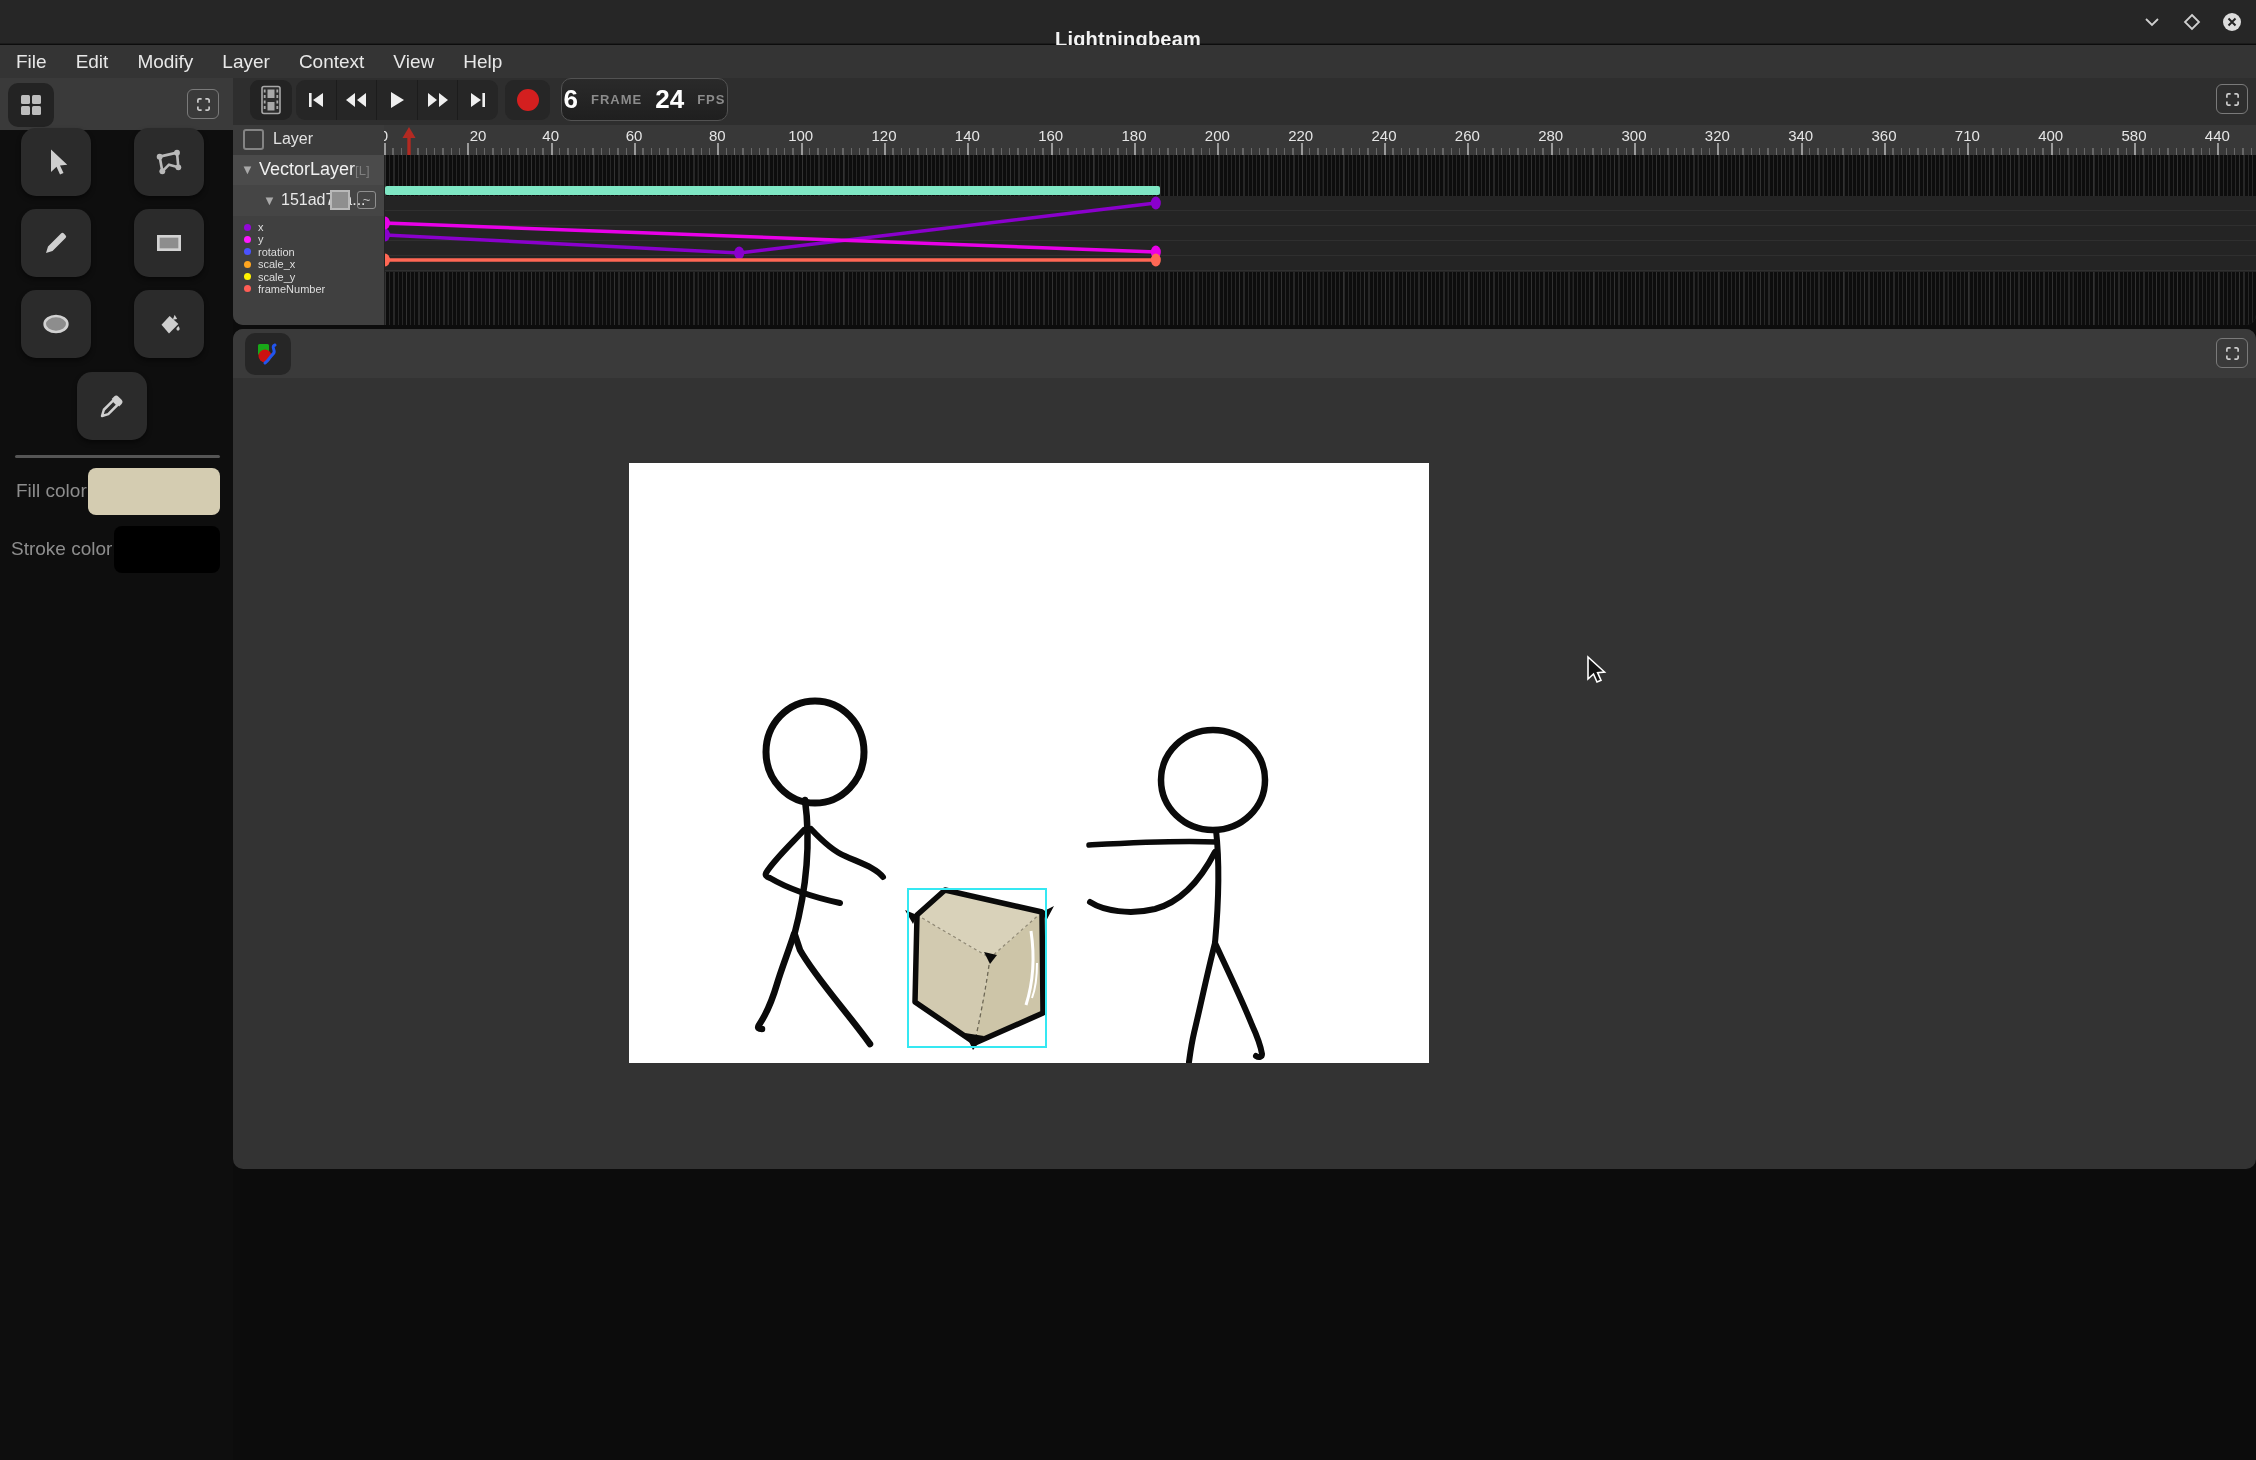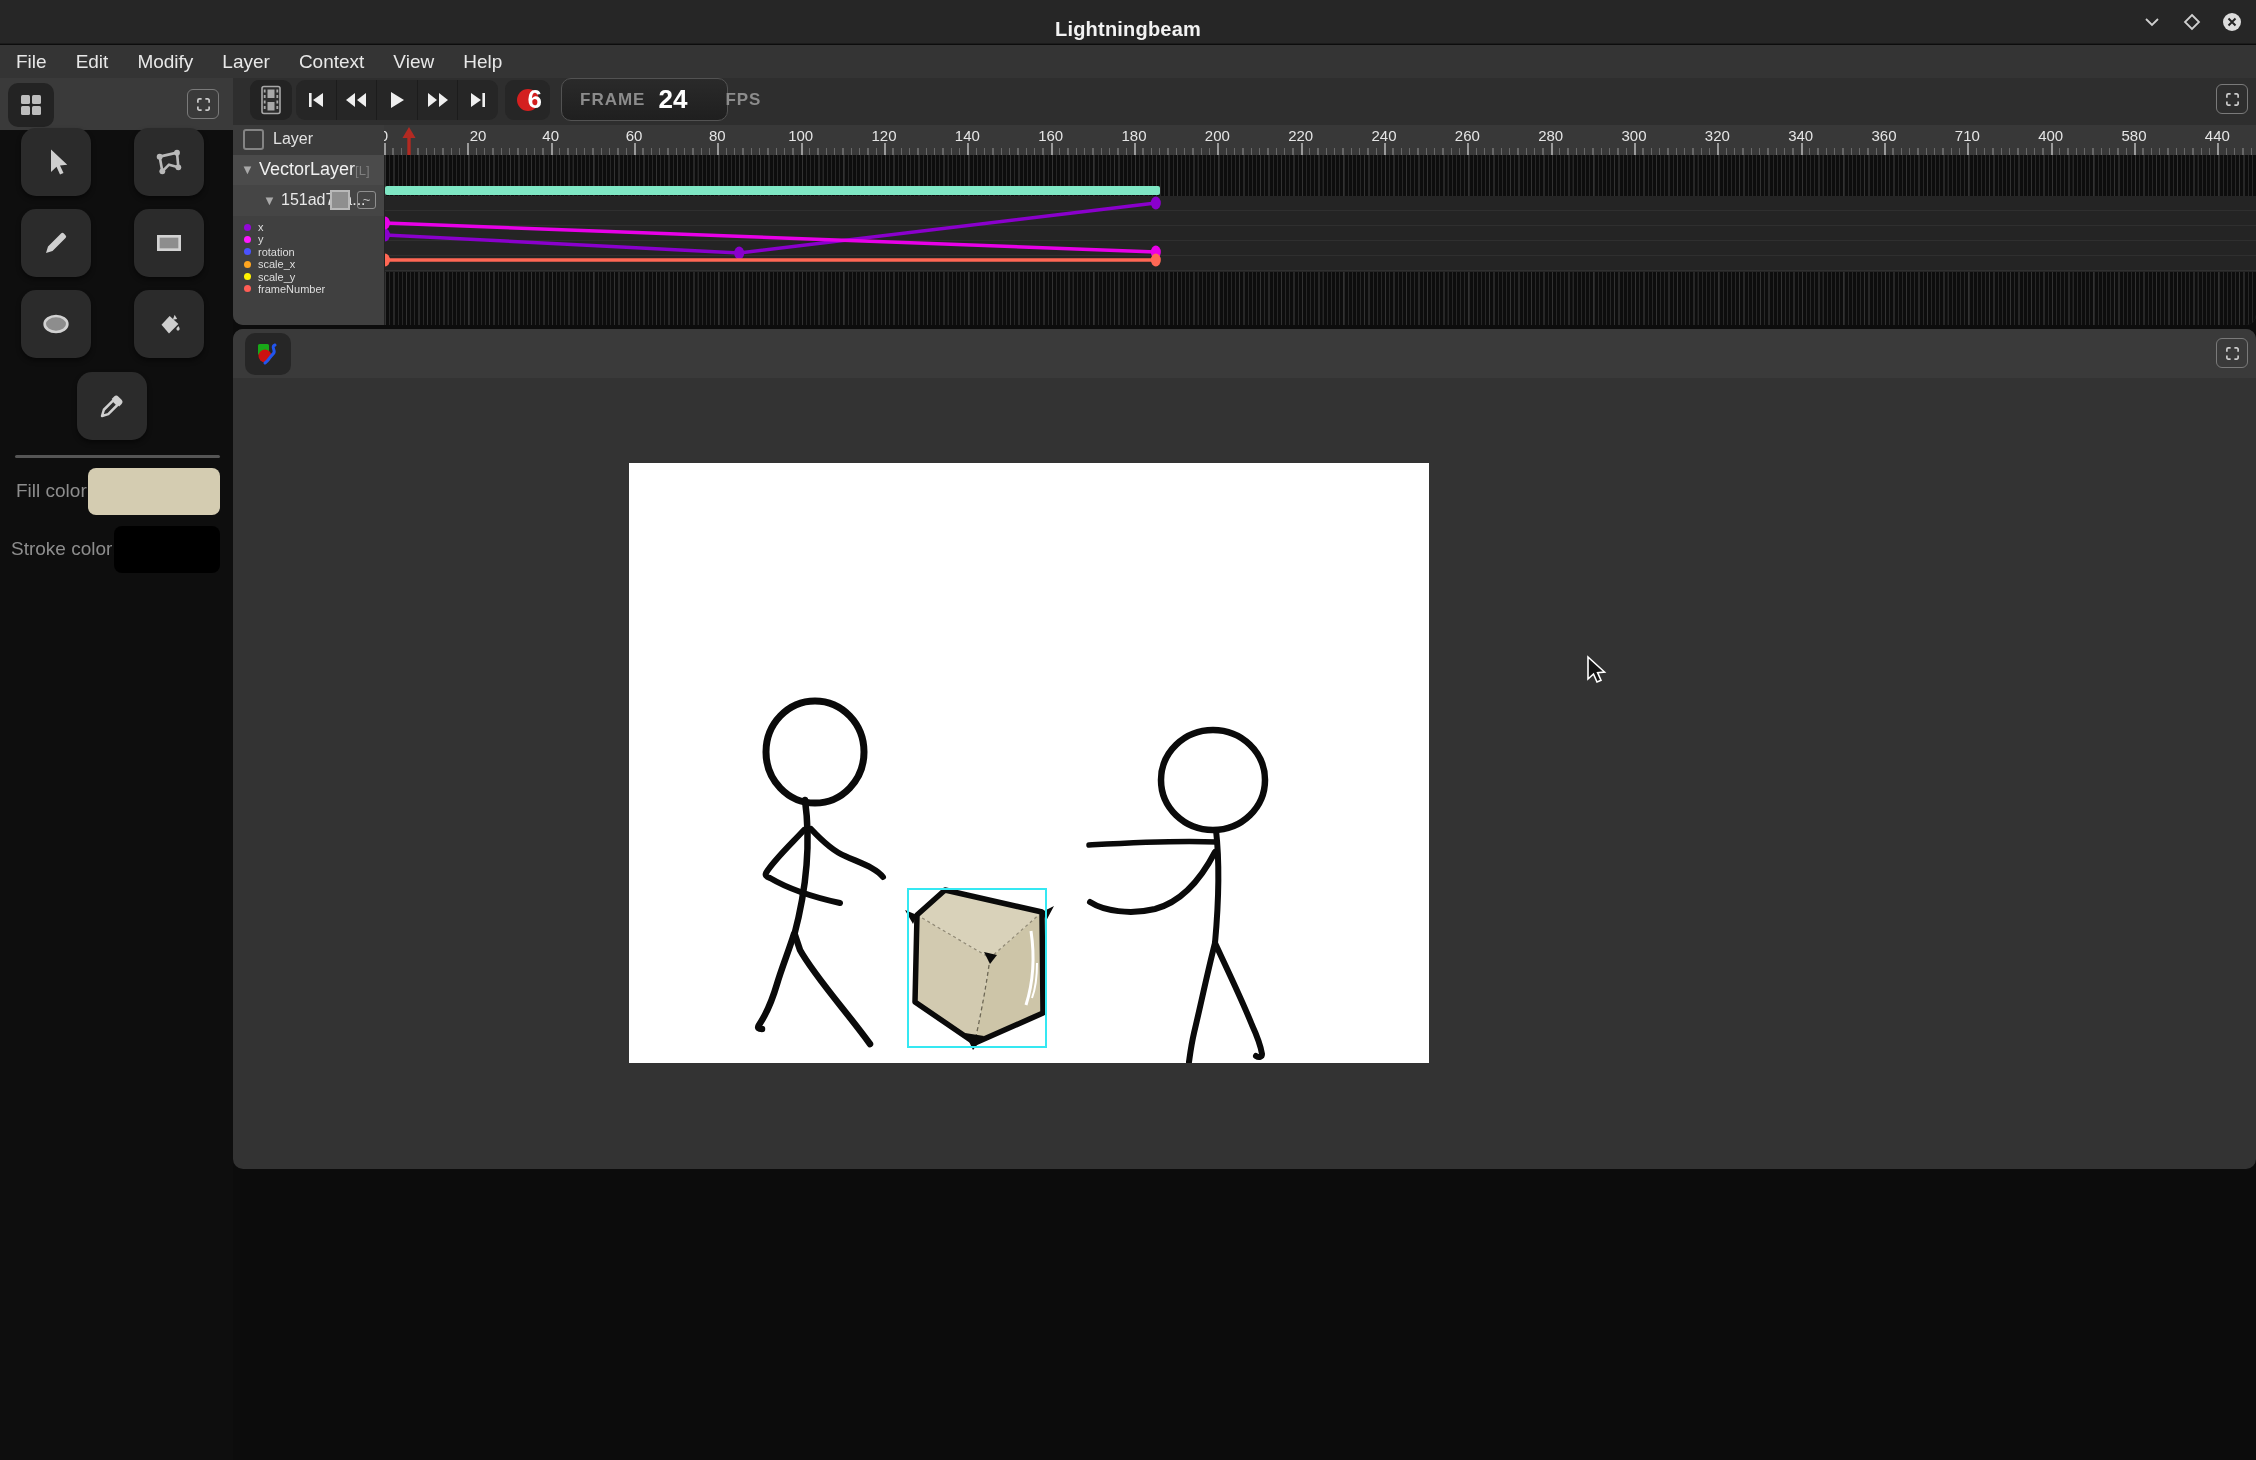--- a/index.html
+++ b/index.html
@@ -2,21 +2,21 @@
 <html><head>
 <meta charset="utf-8">
 <style>
   * { margin:0; padding:0; box-sizing:border-box; }
   html,body { width:2256px; height:1460px; overflow:hidden; background:#0c0c0c;
     font-family:"Liberation Sans","DejaVu Sans",sans-serif; -webkit-font-smoothing:antialiased; }
   #app { position:relative; width:2256px; height:1460px; }
 
   
   #titlebar { position:absolute; left:0; top:0; width:2256px; height:44px; background:#262626; border-bottom:1px solid #1b1b1b; }
-  #title { position:absolute; left:0; right:0; top:18px; text-align:center; color:#f2f2f2; font-size:20px; font-weight:bold; letter-spacing:.2px; }
+  #title { position:absolute; left:0; right:0; top:28px; text-align:center; color:#f2f2f2; font-size:20px; font-weight:bold; letter-spacing:.2px; }
   .win-btn { position:absolute; top:10px; width:24px; height:24px; display:flex; align-items:center; justify-content:center; cursor:default; }
   #win-min { left:2140px; } #win-max { left:2180px; } #win-close { left:2220px; }
 
   
   #menubar { position:absolute; left:0; top:45px; width:2256px; height:33px; background:#343434; display:flex; align-items:center; padding-left:12px; gap:21px; }
   .menu-item { color:#e8e8e8; font-size:19px; padding:2px 4px; }
 
   
   #sidebar { position:absolute; left:0; top:78px; width:233px; height:1382px; background:#0e0e0e; }
   #sidebar-header { position:absolute; left:0; top:0; width:233px; height:52px; background:#3a3a3a; }
@@ -42,21 +42,21 @@
   
   #timeline-panel { position:absolute; left:233px; top:78px; width:2023px; height:247px; background:#2e2e2e; border-radius:0 0 10px 10px; overflow:hidden; }
   .tb-btn { position:absolute; top:2px; height:40px; background:#232323; border-radius:9px; display:flex; align-items:center; justify-content:center; }
   #film-btn { left:17px; width:42px; }
   #transport { position:absolute; left:63px; top:2px; width:202px; height:40px; background:#262626; border-radius:9px; display:flex; overflow:hidden; }
   .tr-btn { flex:1; display:flex; align-items:center; justify-content:center; border-right:1px solid #1c1c1c; }
   .tr-btn:last-child { border-right:none; }
   #record-btn { left:272px; width:45px; background:#262626; }
   #frame-box { position:absolute; left:328px; top:0; width:167px; height:43px; background:linear-gradient(#2a2a2a,#1f1f1f); border:1.5px solid #525252; border-radius:10px; display:flex; align-items:center; justify-content:center; gap:13px; }
   .frame-num { color:#fff; font-size:26px; font-weight:bold; }
-  .frame-unit { color:#8c8c8c; font-size:17px; font-weight:bold; letter-spacing:1px;margin-left:25px; }
+  .frame-unit { color:#8c8c8c; font-size:13px; font-weight:bold; letter-spacing:1px; }
   #timeline-expand { left:1983px; top:6px; }
 
   #snap-row { position:absolute; left:0; top:47px; width:151px; height:30px; background:#3b3b3b; }
   #snap-checkbox { position:absolute; left:10px; top:4px; width:21px; height:21px; border:2px solid #848484; border-radius:3px; background:#3b3b3b; }
   #snap-label { position:absolute; left:40px; top:5px; color:#e2e2e2; font-size:16px; }
 
   #ruler { position:absolute; left:151px; top:47px; width:1872px; height:30px; background:#383838; overflow:hidden; }
   .ruler-label { position:absolute; top:2px; transform:translateX(-50%); color:#e5e5e5; font-size:15px; }
   #ticks-major { position:absolute; left:0; right:0; bottom:0; height:12px; background:repeating-linear-gradient(90deg,#9a9a9a 0 2px,transparent 2px 83.3333px); }
   #ticks-minor { position:absolute; left:0; right:0; bottom:0; height:7px; background:repeating-linear-gradient(90deg,#676767 0 1.5px,transparent 1.5px 8.3333px); }

